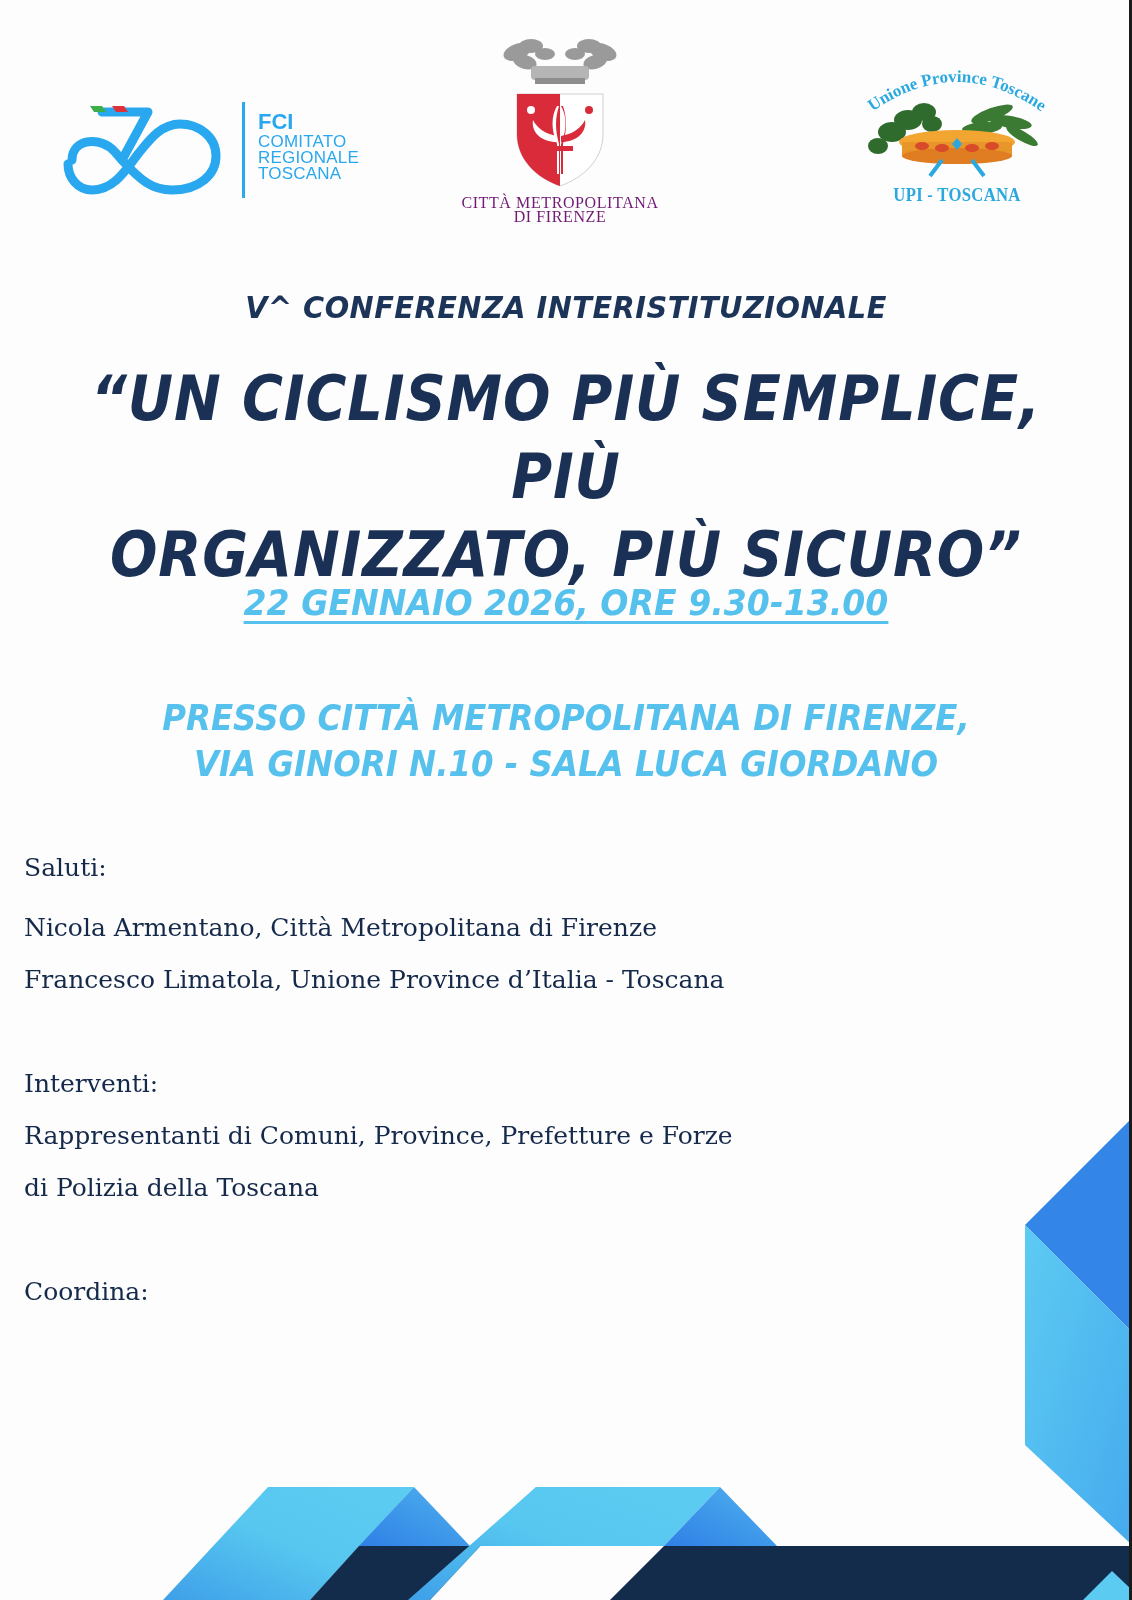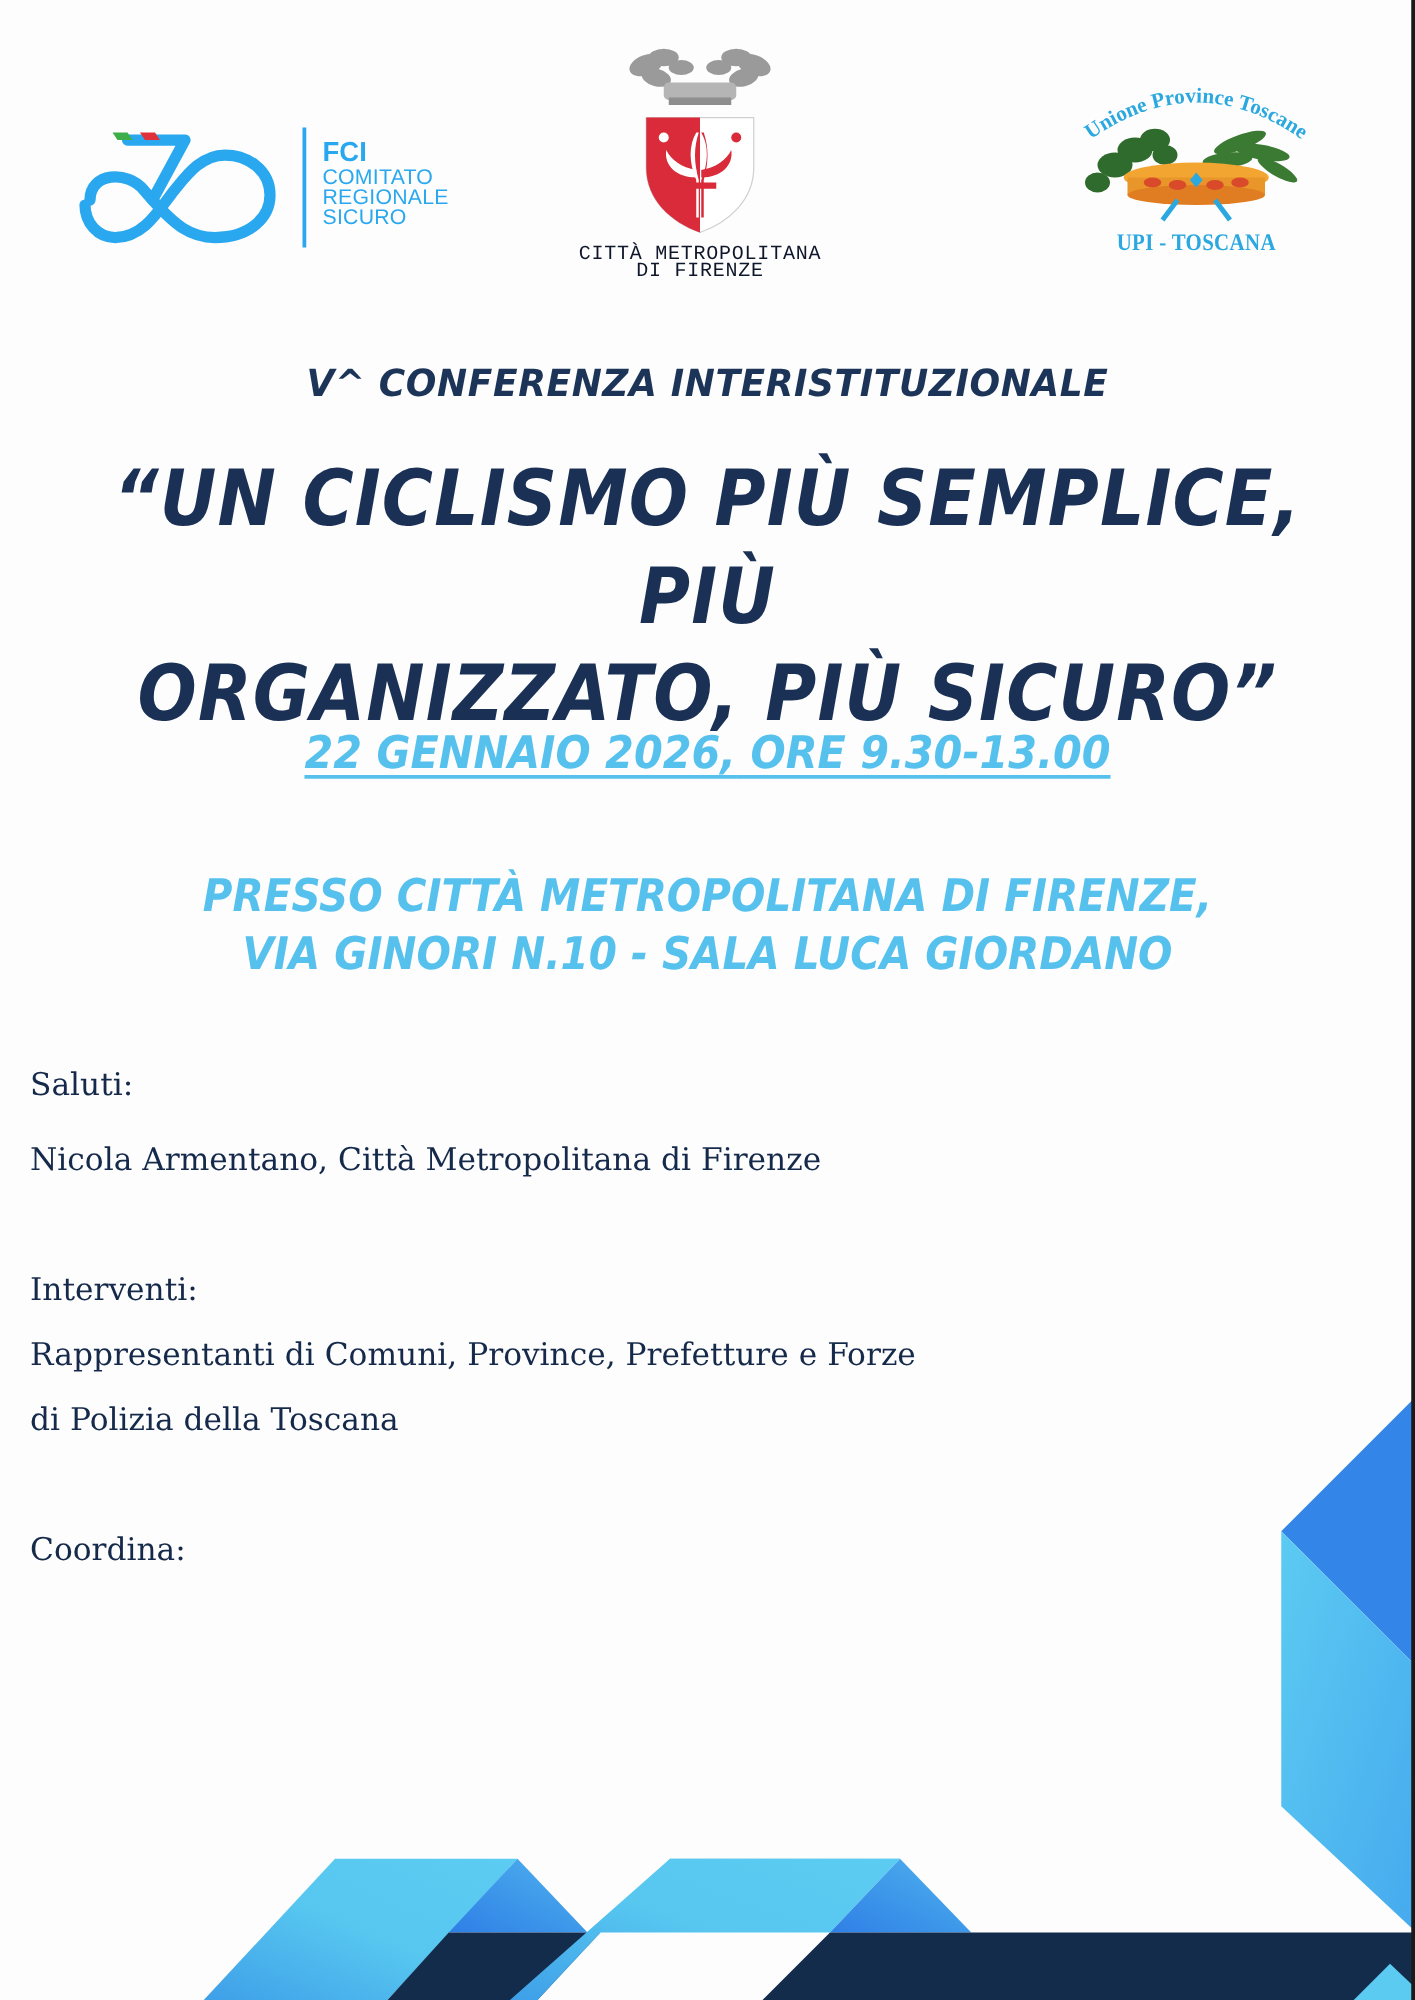--- a/index.html
+++ b/index.html
@@ -14,21 +14,21 @@
     
     .logo-fci { position: absolute; left: 60px; top: 102px; width: 320px; height: 100px; }
     .fci-mark { position: absolute; left: 0; top: 0; width: 166px; height: 100px; }
     .fci-divider { position: absolute; left: 182px; top: 0; width: 3px; height: 96px; background: #2aa8ef; }
     .fci-text { position: absolute; left: 198px; top: 8px; color: #2aa8ef; font-family: "Liberation Sans", sans-serif; }
     .fci-title { font-size: 22px; font-weight: bold; line-height: 24px; }
     .fci-sub { font-size: 17px; line-height: 16px; letter-spacing: 0.2px; }
 
     .logo-metro { position: absolute; left: 455px; top: 34px; width: 210px; height: 200px; text-align: center; }
     .metro-crest { position: absolute; left: 40px; top: 0; width: 130px; height: 156px; }
-    .metro-text { position: absolute; left: 0; right: 0; top: 162px; font-family: Liberation Mono, monospace; font-size: 16px; line-height: 14px; color: #0f172a; letter-spacing: 0.6px; }
+    .metro-text { position: absolute; left: 0; right: 0; top: 162px; font-family: Liberation Serif, serif; font-size: 16px; line-height: 14px; color: #701a75; letter-spacing: 0.6px; }
 
     .logo-upi { position: absolute; left: 862px; top: 62px; width: 190px; height: 150px; text-align: center; }
     .upi-emblem { position: absolute; left: 0; top: 0; width: 190px; height: 120px; }
     .upi-label { position: absolute; left: 0; right: 0; top: 122px; font-family: "Liberation Serif", serif; font-weight: bold; color: #2aa8df; font-size: 19px; letter-spacing: 0.3px; transform: scaleX(0.88); }
 
     
     .heading-small, .heading-main, .date-line, .venue {
       position: absolute; left: 0; right: 0; text-align: center;
       font-family: "DejaVu Sans", sans-serif; font-weight: bold; font-style: italic;
     }
@@ -92,21 +92,21 @@
     <path d="M12,58 C12,36 42,34 55,50 L62,58 L88,10 L42,10" fill="none" stroke="#2aa8ef" stroke-width="9" stroke-linecap="round" stroke-linejoin="round"></path>
     <path d="M62,58 C80,78 92,88 112,88 C140,88 156,72 156,54 C156,34 138,22 120,22 C100,22 88,40 78,52 C66,68 54,88 32,88 C18,88 8,76 8,62" fill="none" stroke="#2aa8ef" stroke-width="9" stroke-linecap="round"></path>
     <polygon points="30,4 42,4 46,10 34,10" fill="#3dae49"></polygon>
     <polygon points="52,4 64,4 68,10 56,10" fill="#e0303a"></polygon>
   </svg>
   <div class="fci-divider"></div>
   <div class="fci-text">
     <div class="fci-title">FCI</div>
     <div class="fci-sub">COMITATO</div>
     <div class="fci-sub">REGIONALE</div>
-    <div class="fci-sub">SICURO</div>
+    <div class="fci-sub">TOSCANA</div>
   </div>
 </div>
 
 <div class="logo-metro">
   <svg class="metro-crest" viewBox="0 0 130 156">
 
     <g fill="#9a9a9a">
       <ellipse cx="22" cy="18" rx="14" ry="8" transform="rotate(-20 22 18)"></ellipse>
       <ellipse cx="36" cy="12" rx="12" ry="7"></ellipse>
       <ellipse cx="30" cy="28" rx="12" ry="7" transform="rotate(15 30 28)"></ellipse>
@@ -192,19 +192,20 @@
 
 <div class="venue">
   <div>PRESSO CITTÀ METROPOLITANA DI FIRENZE,</div>
   <div>VIA GINORI N.10 - SALA LUCA GIORDANO</div>
 </div>
 
 <div class="program">
   <span class="label">Saluti:</span>
   <div class="gap-s"></div>
   <span class="item">Nicola Armentano, Città Metropolitana di Firenze</span>
+  <span class="item">Francesco Limatola, Unione Province d’Italia - Toscana</span>
   <div class="gap-l"></div>
   <span class="label">Interventi:</span>
   <span class="item">Rappresentanti di Comuni, Province, Prefetture e Forze</span>
   <span class="item">di Polizia della Toscana</span>
   <div class="gap-l"></div>
   <span class="label">Coordina:</span>
 </div>
 
 </body></html>

